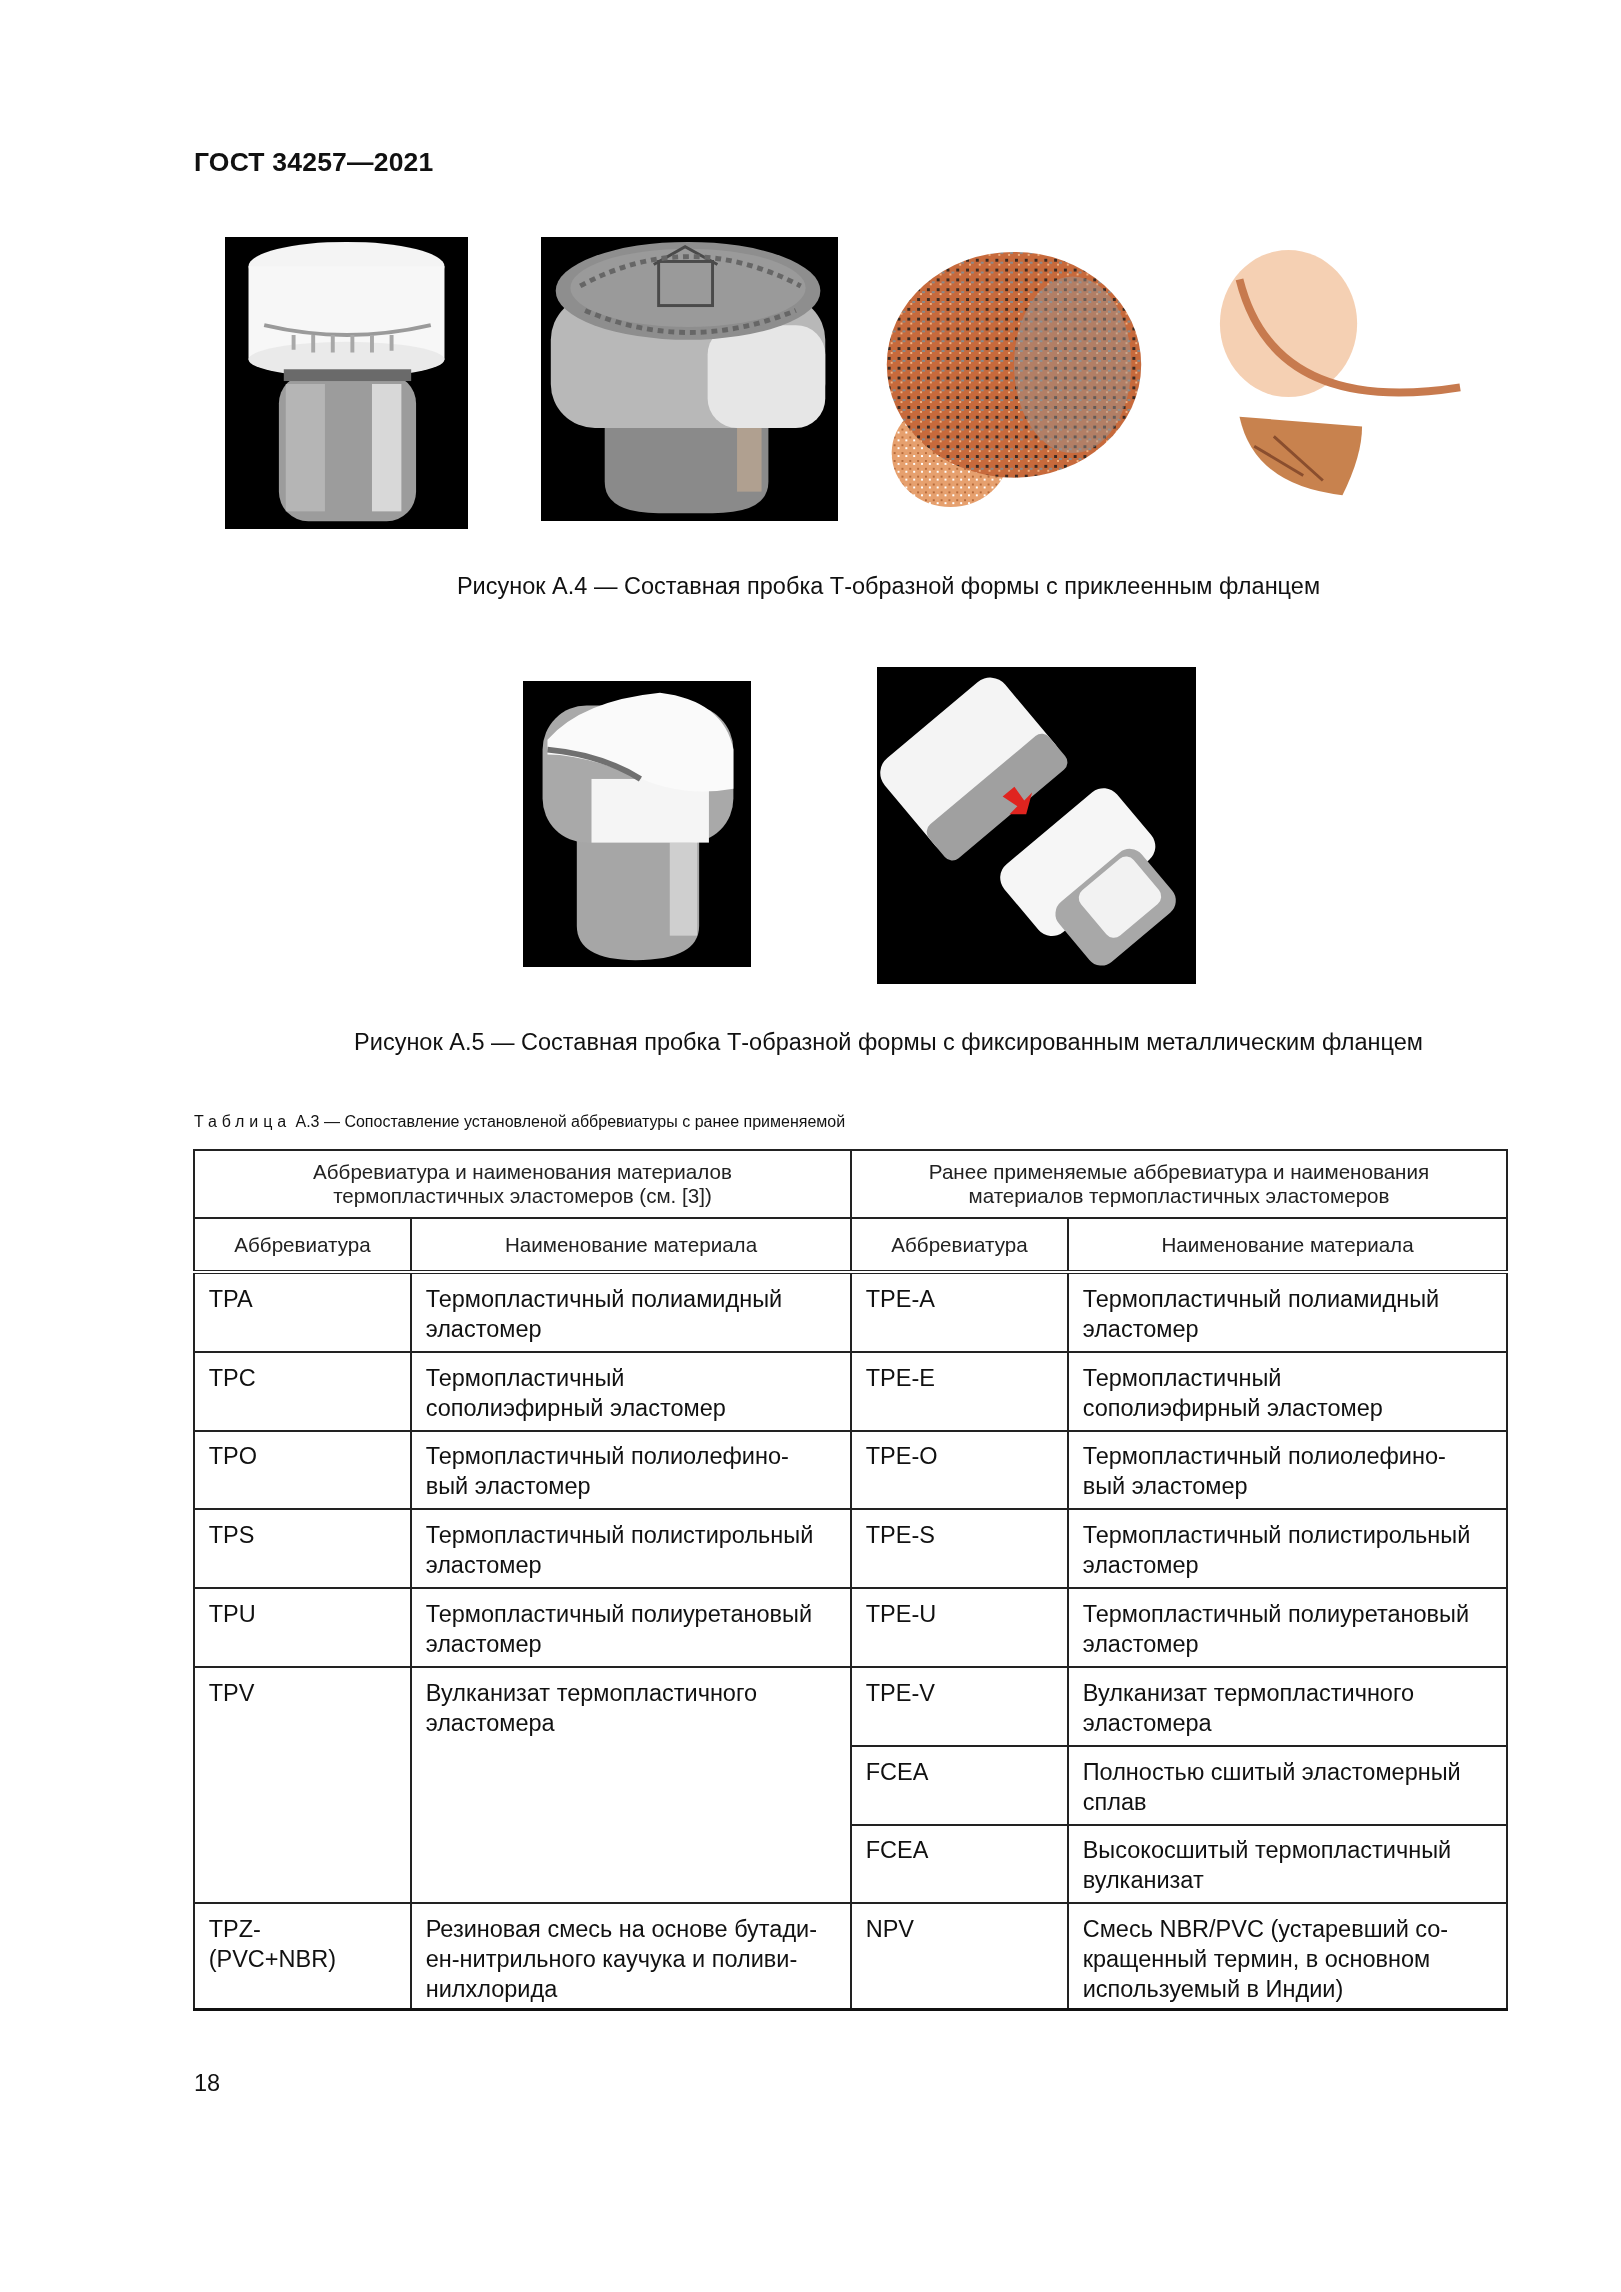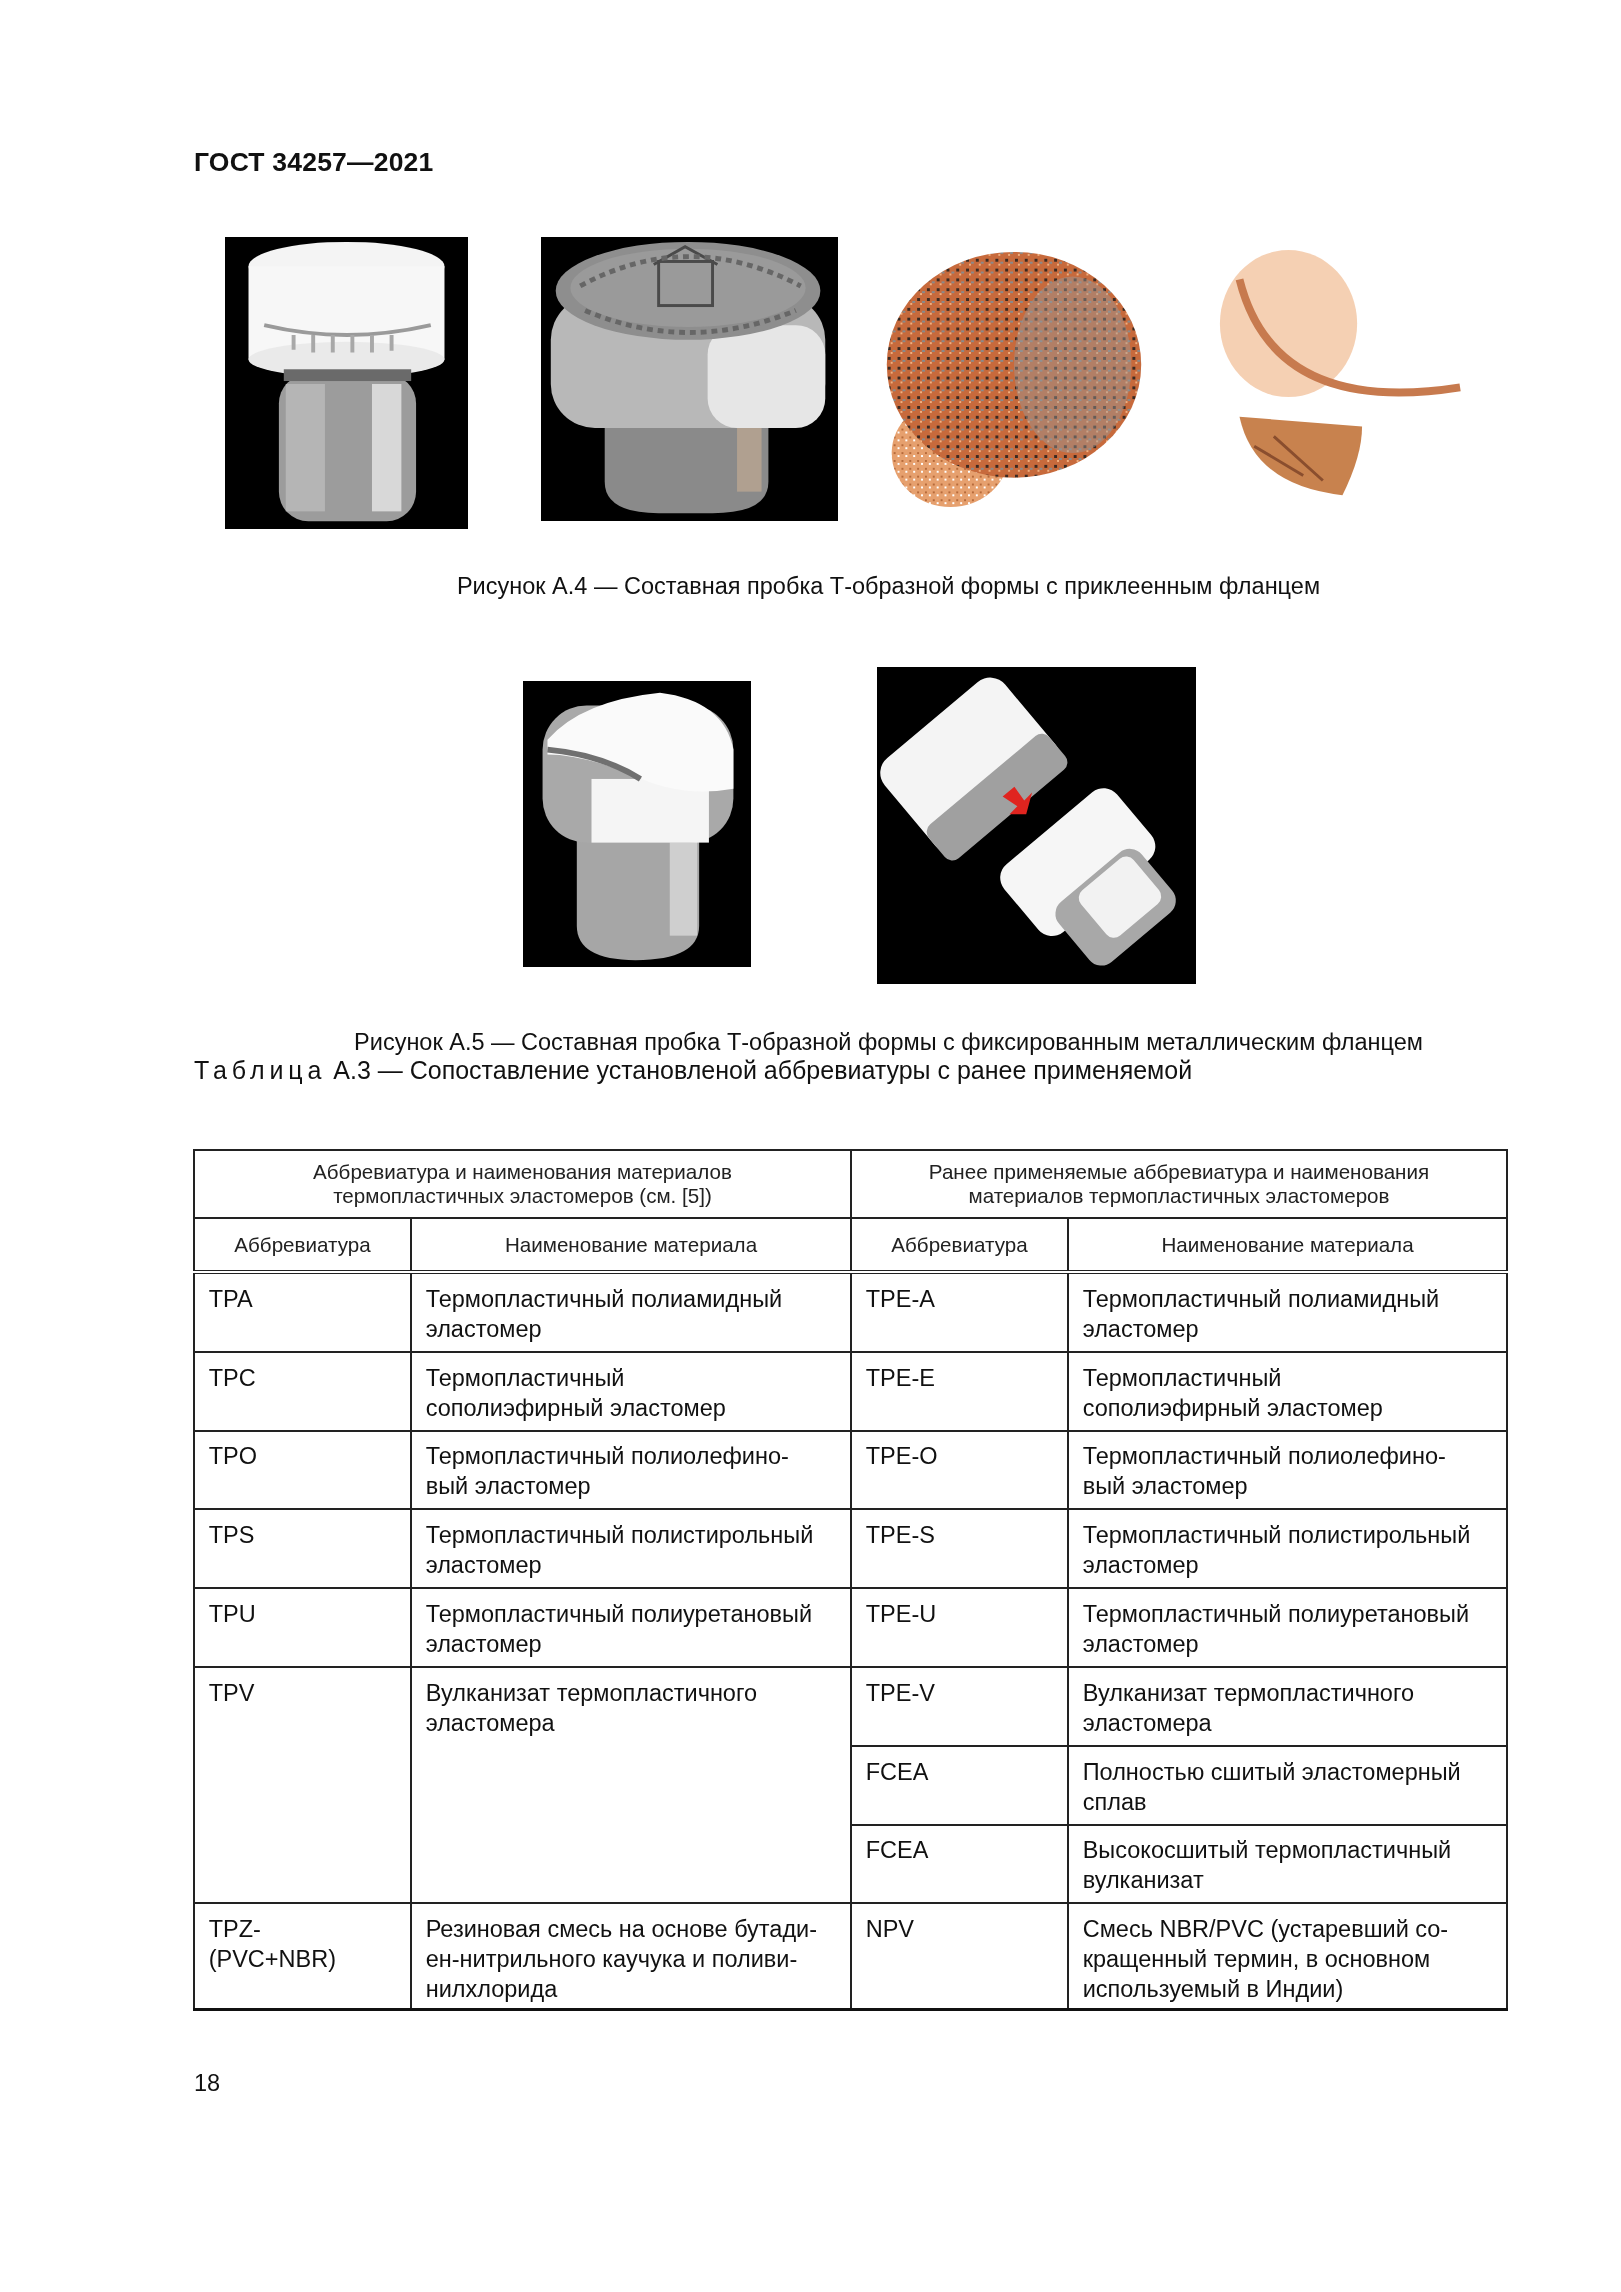--- a/index.html
+++ b/index.html
@@ -3,21 +3,21 @@
 <meta charset="utf-8">
 <style>
   html, body { margin: 0; padding: 0; background: #ffffff; }
   body { width: 1621px; height: 2293px; position: relative; overflow: hidden;
          font-family: "Liberation Sans", sans-serif; color: #111; }
   .abs { position: absolute; }
   #doc-header { left: 194px; top: 147px; font-size: 26.5px; font-weight: bold; letter-spacing: 0.2px; }
   .caption { left: 0; width: 1621px; text-align: center; font-size: 23.5px; }
   #fig4-caption { top: 573px; left: 78px; width: 1621px; }
   #fig5-caption { top: 1029px; left: 78px; width: 1621px; }
-  #table-caption { left: 194px; top: 1056px; font-size: 25px; }
+  #table-caption { left: 194px; top: 1113px; font-size: 16px; }
   #table-caption .spaced { letter-spacing: 4.9px; }
   #page-number { left: 194px; top: 2070px; font-size: 23.5px; }
 
   .photo { position: absolute; overflow: hidden; }
   .photo svg { display: block; width: 100%; height: 100%; }
 
   table.gost { position: absolute; left: 193px; top: 1149px; width: 1312px;
                border-collapse: collapse; table-layout: fixed; font-size: 23.5px; }
   table.gost td, table.gost th { border: 2px solid #222; padding: 4px; vertical-align: top; }
   table.gost th { font-weight: normal; font-size: 20.6px; text-align: center; vertical-align: middle; color: #222; }
@@ -126,21 +126,21 @@
 
 <table class="gost">
   <colgroup>
     <col style="width:217px">
       <col style="width:440px">
       <col style="width:217px">
       <col style="width:439px">
   </colgroup>
   <tbody>
       <tr class="h1">
-    <th colspan="2" style="padding:0 59px;">Аббревиатура и наименования материалов термопластичных эластомеров (см. [5])</th>
+    <th colspan="2" style="padding:0 59px;">Аббревиатура и наименования материалов термопластичных эластомеров (см. [3])</th>
     <th colspan="2" style="padding:0 34px;">Ранее применяемые аббревиатура и наименования материалов термопластичных эластомеров</th>
   </tr>
   <tr class="h2">
     <th>Аббревиатура</th>
     <th>Наименование материала</th>
     <th>Аббревиатура</th>
     <th>Наименование материала</th>
   </tr>
   <tr>
     <td class="thick-bottom">TPA</td>

